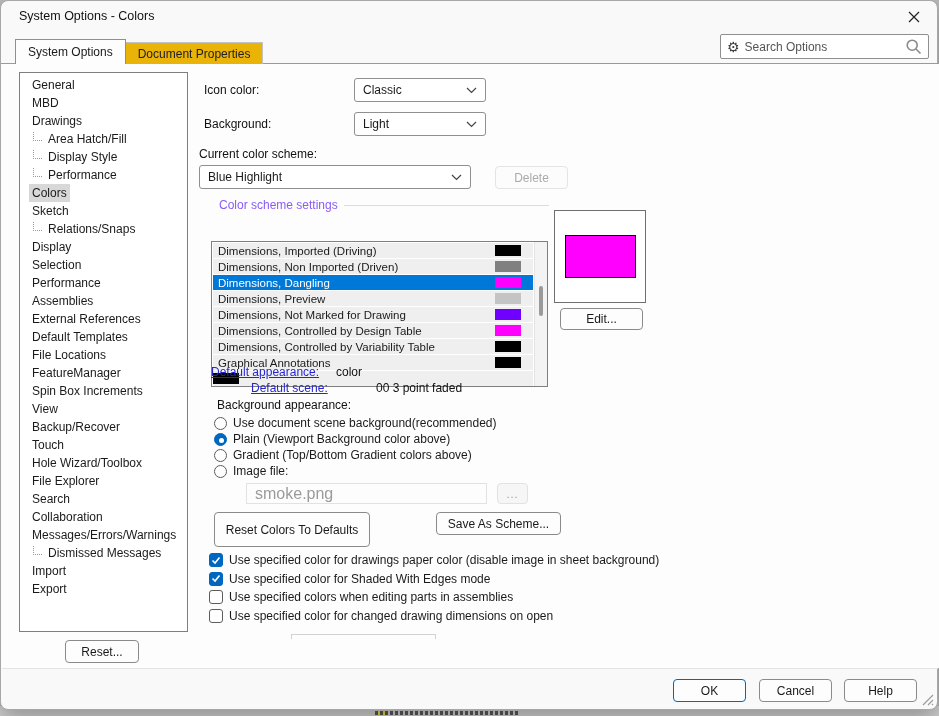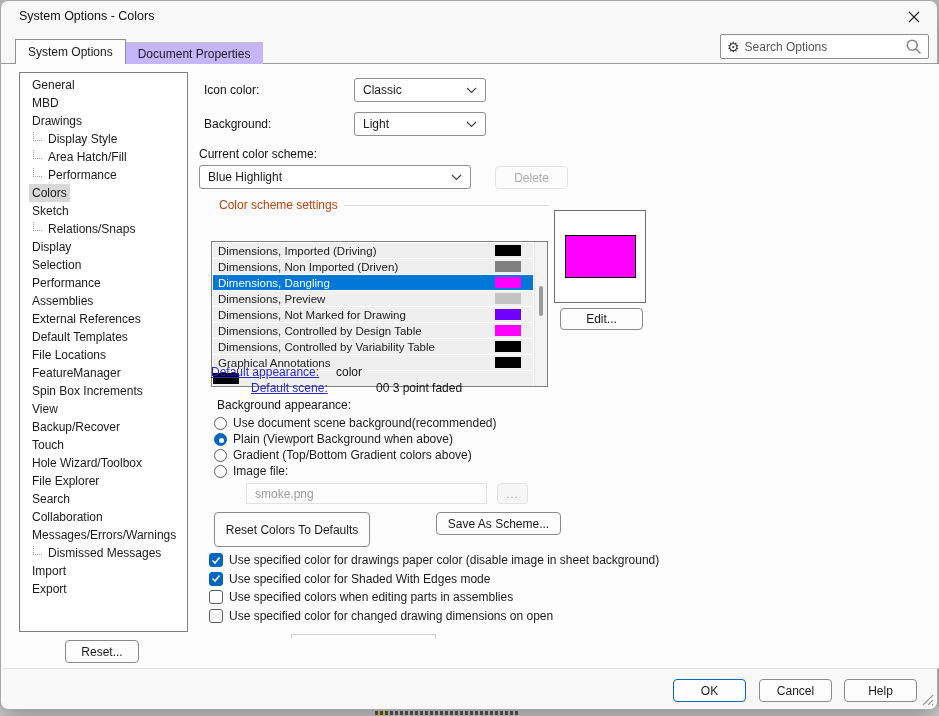--- a/index.html
+++ b/index.html
@@ -17,21 +17,21 @@
 
   
   .titlebar { position:absolute; left:0; top:0; width:100%; height:30px; }
   .title { position:absolute; left:18px; top:8px; font-size:12.5px; color:#111; }
   .close-btn { position:absolute; right:12px; top:5px; width:22px; height:22px; display:flex;
     align-items:center; justify-content:center; cursor:default; }
 
   
   .tabstrip { position:absolute; left:14px; top:38px; height:25px; display:flex; align-items:flex-end; z-index:3; }
   .tab { padding:0 12px; display:flex; align-items:center; white-space:nowrap; }
-  .tab.inactive { height:22px; border:1px solid #c2c2c2; border-bottom:none; background:#c4b5fd; color:#222; }
+  .tab.inactive { height:22px; border:1px solid #c2c2c2; border-bottom:none; background:#eab308; color:#222; }
   .tab.selected { height:25px; border:1px solid #8f8f8f; border-bottom:none; background:#fdfdfd;
     position:relative; z-index:4; }
   .tabstrip .tab + .tab { margin-left:-1px; }
 
   
   .searchbox { position:absolute; right:8px; top:33px; width:209px; height:25px; background:#fff;
     border:1px solid #8f8f8f; border-radius:2px; display:flex; align-items:center; padding:0 6px; z-index:5; }
   .searchbox .gear { font-size:14px; color:#3c3c3c; line-height:1; margin-right:5px; }
   .searchbox input { flex:1; border:none; outline:none; font-family:"Liberation Sans",sans-serif;
     font-size:12px; color:#444; background:transparent; min-width:0; }
@@ -62,21 +62,21 @@
 
   .select { position:absolute; background:#fff; border:1px solid #8f8f8f; border-radius:3px; height:24px;
     display:flex; align-items:center; padding:0 8px; cursor:default; }
   .select .val { flex:1; }
   .select svg { flex:none; }
 
   .panel-label { position:absolute; color:#111; }
 
   
   .group-head { position:absolute; left:210px; top:196px; width:338px; display:flex; align-items:center; }
-  .group-head .txt { margin-left:8px; white-space:nowrap; color:#c2410c; }
+  .group-head .txt { margin-left:8px; white-space:nowrap; color:#8b5cf6; }
   .group-head .rule { flex:1; height:1px; background:#dcdcdc; margin-left:6px; }
 
   
   .scheme-list { position:absolute; left:210px; top:212px; width:337px; height:146px; background:#fff;
     border:1px solid #7f7f7f; display:flex;margin-top:27px; }
   .rows { flex:1; padding-top:1px; overflow:hidden; }
   .scheme-row { height:15px; margin:0 1px 1px 1px; background:#efefef; display:flex; align-items:center; }
   .scheme-row .scheme-label { flex:1; padding-left:5px; font-size:11.5px; white-space:nowrap; overflow:hidden; }
   .scheme-row .swatch { width:26px; height:11px; margin-right:12px; flex:none; }
   .scheme-row.selected { background:#0078d7; }
@@ -97,21 +97,21 @@
   
   .radio-group { position:absolute; left:213px; top:413px; }
   .radio-row { height:16px; display:flex; align-items:center; margin-bottom:0; }
   .radio-dot { width:13px; height:13px; border-radius:50%; border:1px solid #5c5c5c; background:#fff;
     margin-right:6px; flex:none; position:relative; }
   .radio-row.selected .radio-dot { background:#0067c0; border-color:#0067c0; }
   .radio-row.selected .radio-dot::after { content:""; position:absolute; left:4px; top:4px; width:5px; height:5px;
     border-radius:50%; background:#fff; }
 
   .imgfile-input { position:absolute; left:245px; top:481px; width:241px; height:21px; border:1px solid #e2e2e2;
-    background:#fdfdfd; color:#9b9b9b; font-family:"Liberation Sans",sans-serif; font-size:12px; padding:0 8px; outline:none; }
+    background:#fdfdfd; color:#9b9b9b; font-family:"Liberation Sans",sans-serif; font-size:16px; padding:0 8px; outline:none; }
   .browse-btn { position:absolute; left:496px; top:481px; width:31px; height:21px; color:#9b9b9b;
     border-color:#e2e2e2; background:#f6f6f6; font-size:11px; letter-spacing:1px; }
 
   .reset-colors-btn { position:absolute; left:213px; top:510px; width:156px; height:35px; }
   .save-scheme-btn { position:absolute; left:435px; top:510px; width:125px; height:23px; }
 
   
   .check-group { position:absolute; left:208px; top:549px; }
   .check-row { height:18.5px; display:flex; align-items:center; }
   .check-box { width:14px; height:14px; border:1px solid #5c5c5c; border-radius:3px; background:#fff;
@@ -180,25 +180,25 @@
           <div class="tree-item">
 
             <span class="lbl">MBD</span>
           </div>
           <div class="tree-item">
 
             <span class="lbl">Drawings</span>
           </div>
           <div class="tree-item indent">
             <span class="branch"></span>
-            <span class="lbl">Display Style</span>
+            <span class="lbl">Area Hatch/Fill</span>
           </div>
           <div class="tree-item indent">
             <span class="branch"></span>
-            <span class="lbl">Area Hatch/Fill</span>
+            <span class="lbl">Display Style</span>
           </div>
           <div class="tree-item indent">
             <span class="branch"></span>
             <span class="lbl">Performance</span>
           </div>
           <div class="tree-item selected">
 
             <span class="lbl">Colors</span>
           </div>
           <div class="tree-item">
@@ -383,21 +383,21 @@
       <div class="panel-label" style="left:216px; top:334px;">Background appearance:</div>
 
       <div class="radio-group" style="top:351px;">
 
       <div class="radio-row">
             <span class="radio-dot"></span>
             <span>Use document scene background(recommended)</span>
           </div>
           <div class="radio-row selected">
             <span class="radio-dot"></span>
-            <span>Plain (Viewport Background when above)</span>
+            <span>Plain (Viewport Background color above)</span>
           </div>
           <div class="radio-row">
             <span class="radio-dot"></span>
             <span>Gradient (Top/Bottom Gradient colors above)</span>
           </div>
           <div class="radio-row">
             <span class="radio-dot"></span>
             <span>Image file:</span>
           </div>
         </div>

